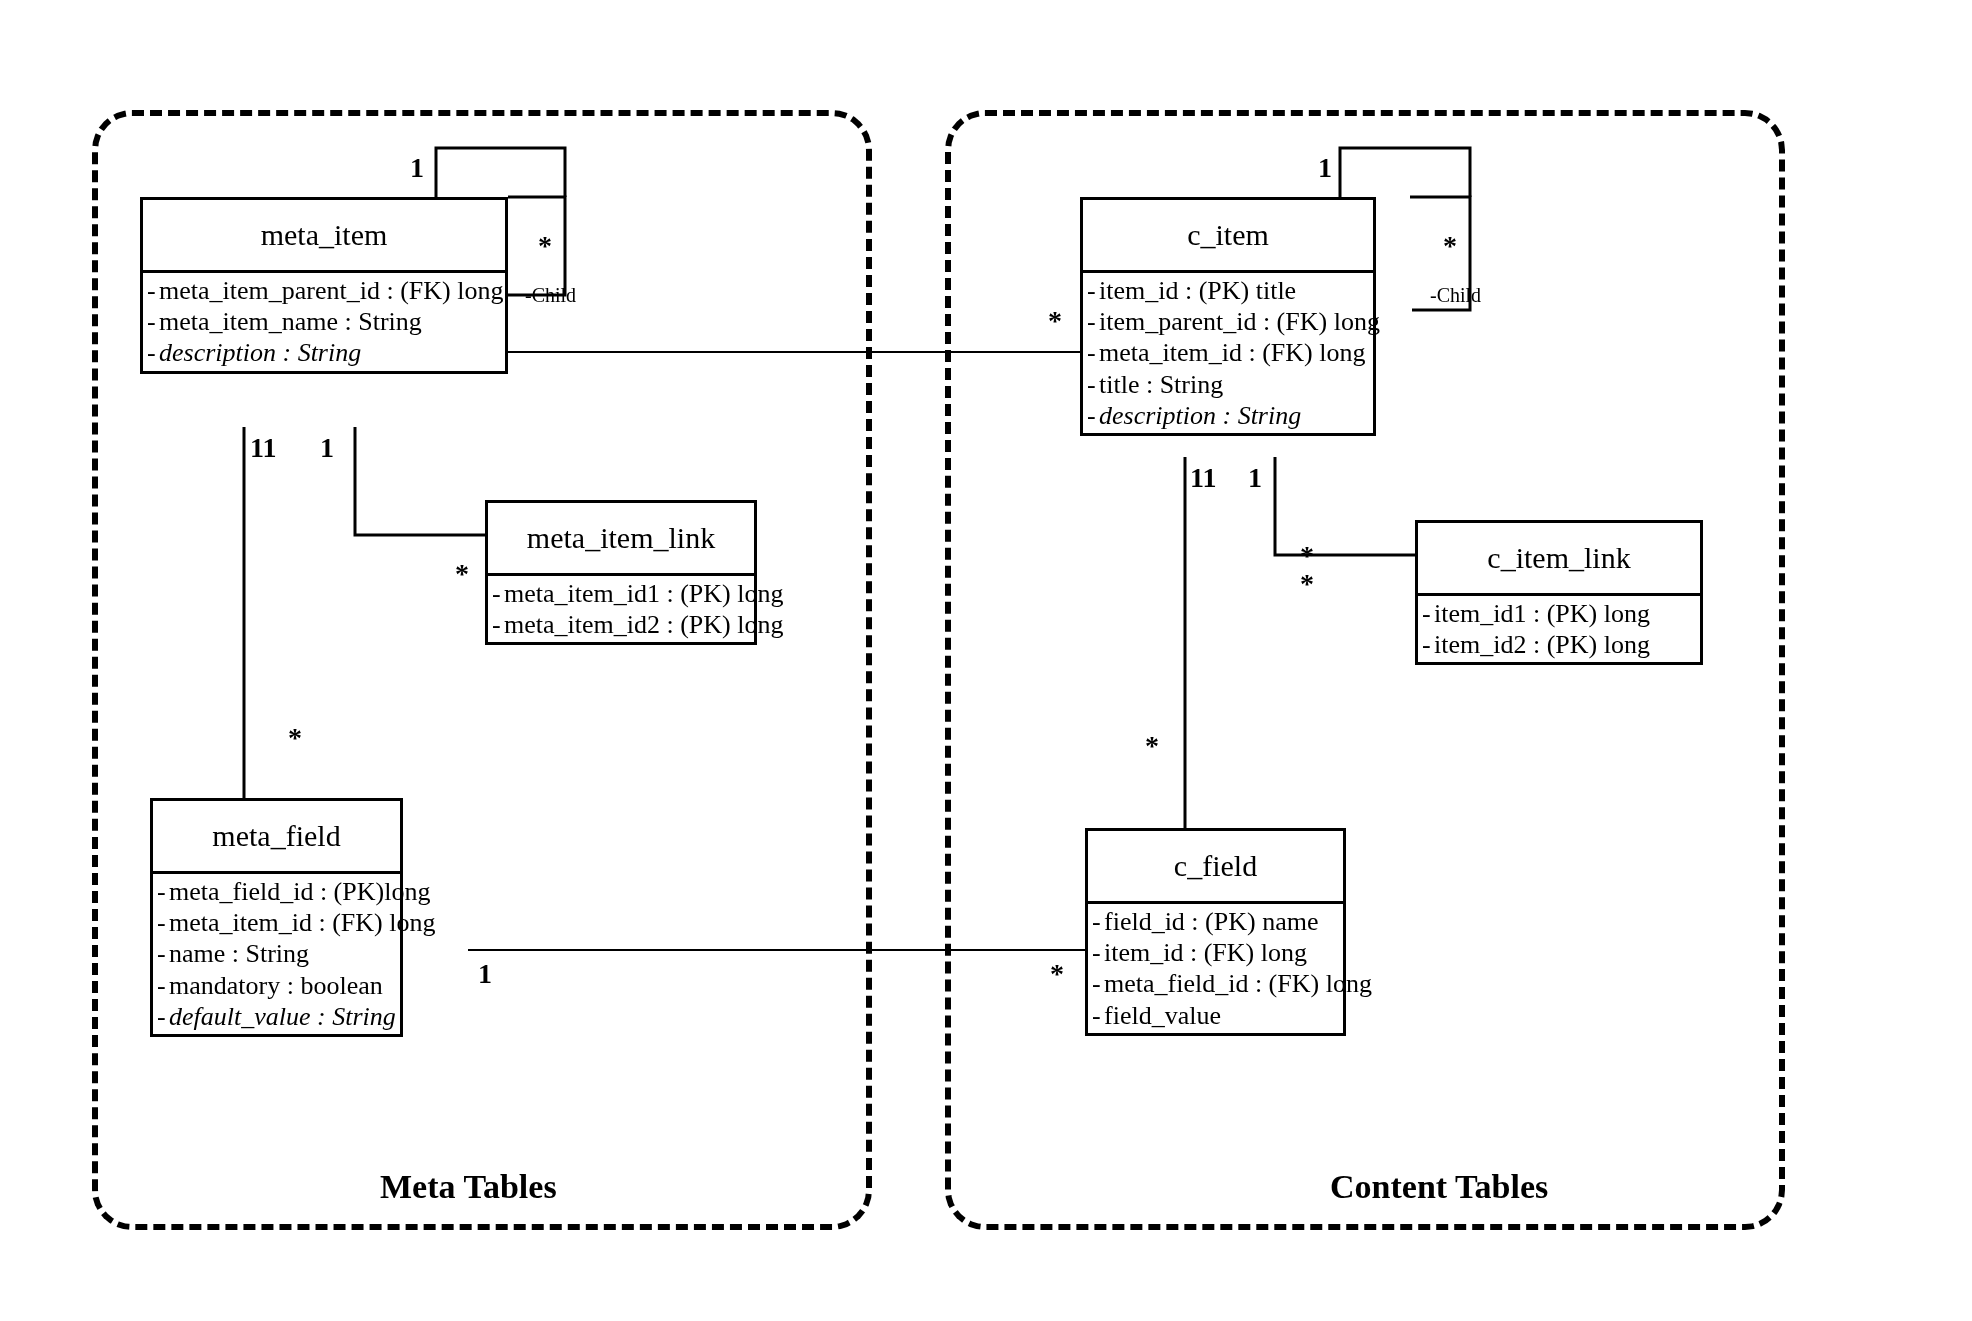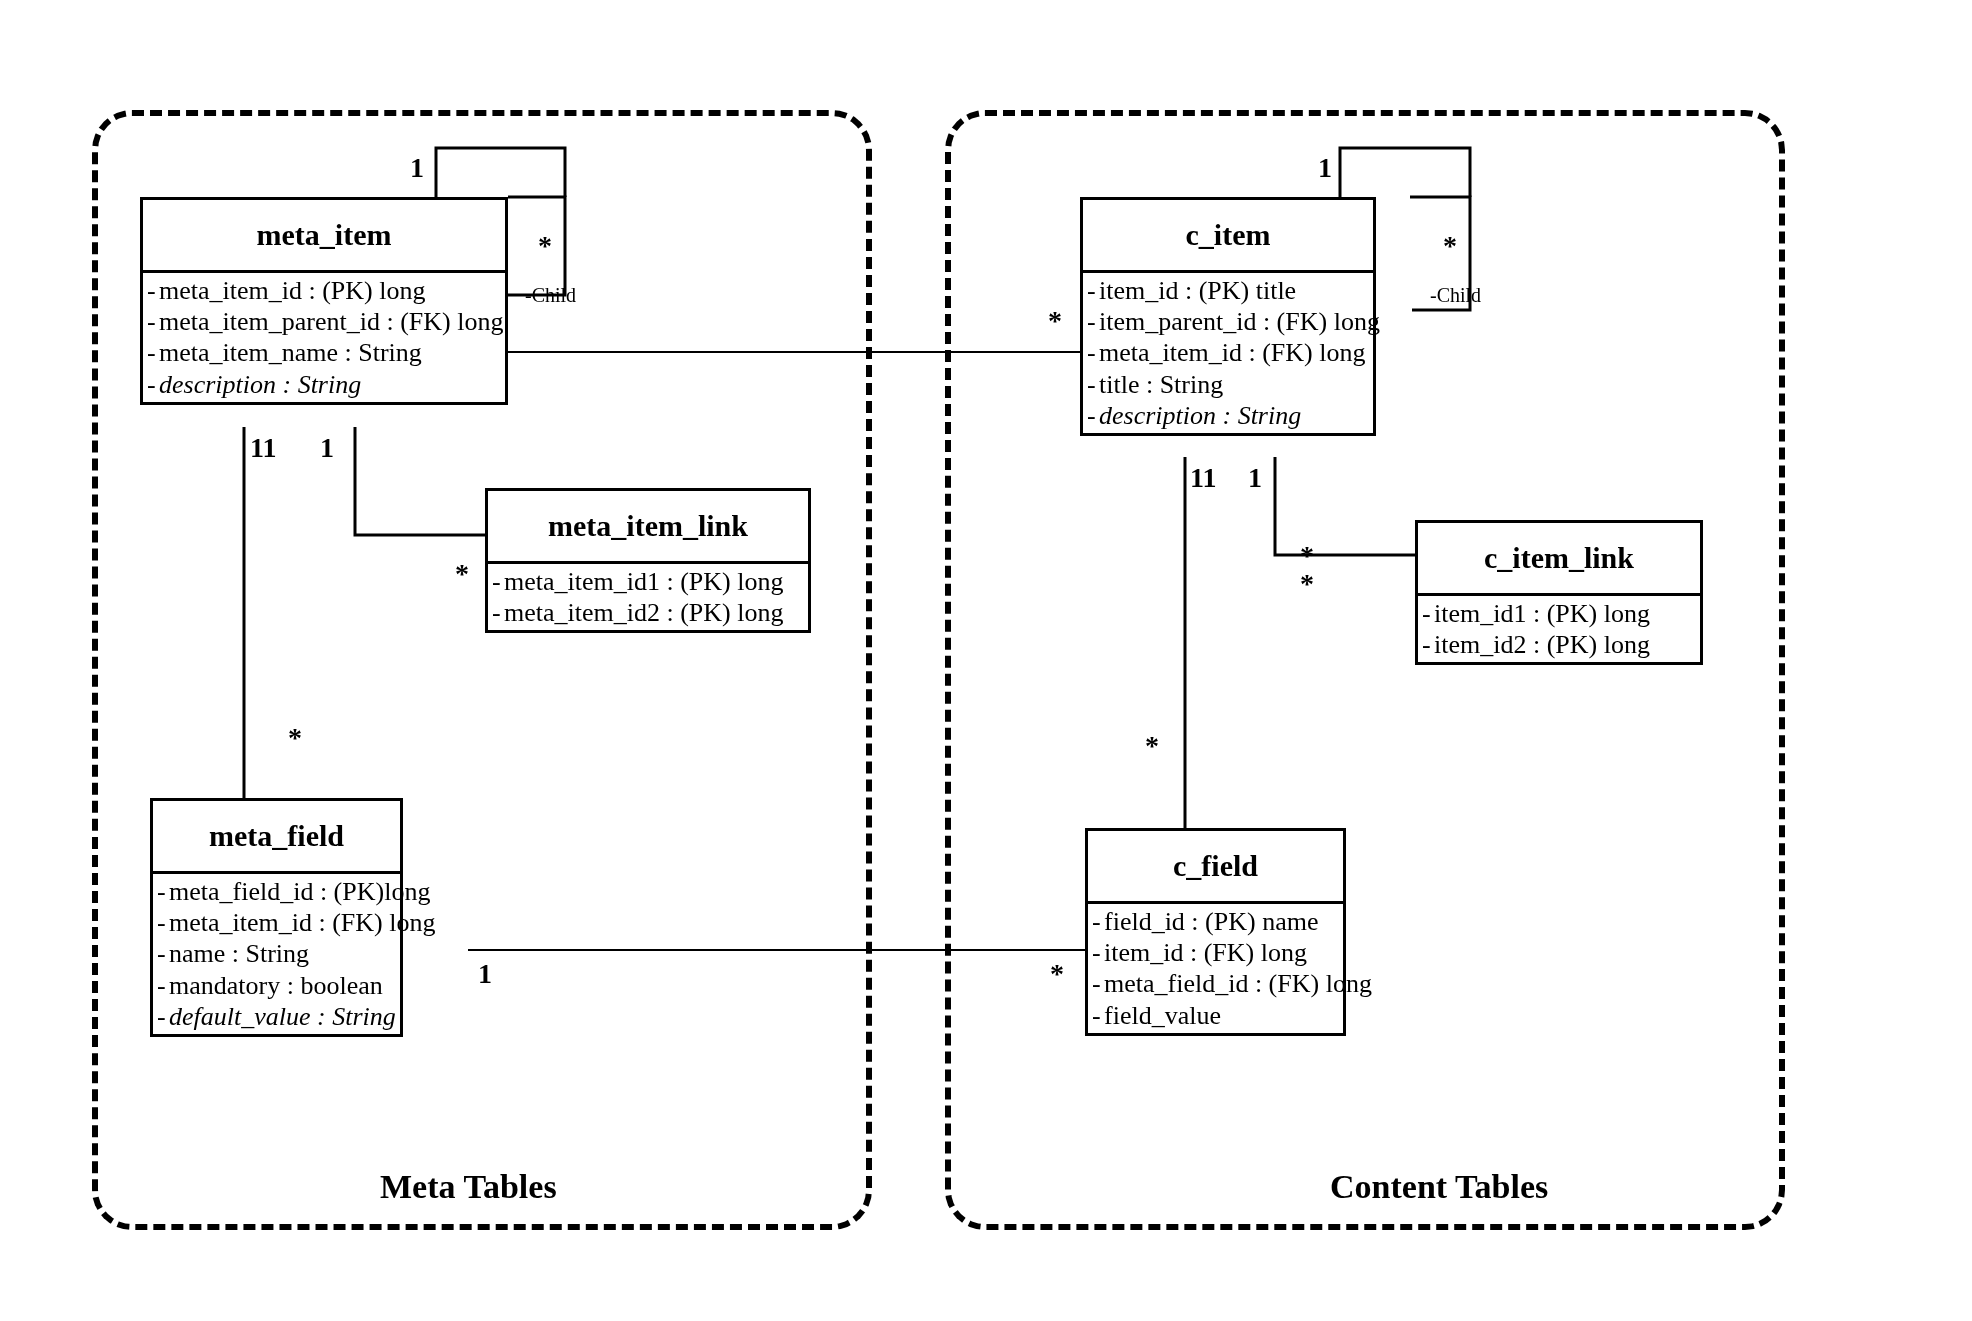--- a/index.html
+++ b/index.html
@@ -5,21 +5,21 @@
   html,body{margin:0;padding:0;background:#fff;font-family:"Times New Roman",serif}
   #stage{position:relative;width:1972px;height:1321px}
   svg{position:absolute;top:0;left:0}
 
   
   .group{position:absolute;border:6px dashed #000;border-radius:40px;box-sizing:border-box}
   .group-label{position:absolute;font-size:34px;font-weight:bold}
 
   
   .entity{position:absolute;border:3px solid #000;background:#fff;box-sizing:border-box}
-  .entity .head{border-bottom:3px solid #000;text-align:center;font-weight:bold;font-size:30px;padding:18px 6px}
+  .entity .head{border-bottom:3px solid #000;text-align:center;font-weight:normal;font-size:30px;padding:18px 6px}
   .entity .body{padding:2px 0}
   .attr{font-size:26px;line-height:1.2;padding:0 8px 0 4px;display:flex}
   .tick{display:inline-block;width:10px;margin-right:2px;flex:none}
   .tick::before{content:"-"} 
   .attr .t{white-space:nowrap}
   em.ital,.ital{font-style:italic}
 
   .mult{position:absolute;font-size:28px;font-weight:bold}
   .lbl {position:absolute;font-size:20px}
 </style>
@@ -55,38 +55,34 @@
 <div class="group-label" style="left:380px;top:1168px">Meta Tables</div>
 
 <div class="group" style="left:945px;top:110px;width:840px;height:1120px"></div>
 <div class="group-label" style="left:1330px;top:1168px">Content Tables</div>
 
 <div class="entity" id="e-meta_item" style="left:140px;top:197px;width:368px">
   <div class="head">meta_item</div>
   <div class="body">
         <div class="attr">
           <span class="tick"></span>
-          <span class="t">meta_item_id : (PK) long</span>
-        </div>
-        <div class="attr">
-          <span class="tick"></span>
           <span class="t">meta_item_parent_id : (FK) long</span>
         </div>
         <div class="attr">
           <span class="tick"></span>
           <span class="t">meta_item_name : String</span>
         </div>
         <div class="attr">
           <span class="tick"></span>
           <span class="t ital">description : String</span>
         </div>
       </div>
 </div>
 
-<div class="entity" id="e-meta_item_link" style="left:485px;top:488px;width:326px">
+<div class="entity" id="e-meta_item_link" style="left:485px;top:500px;width:272px">
   <div class="head">meta_item_link</div>
   <div class="body">
         <div class="attr">
           <span class="tick"></span>
           <span class="t">meta_item_id1 : (PK) long</span>
         </div>
         <div class="attr">
           <span class="tick"></span>
           <span class="t">meta_item_id2 : (PK) long</span>
         </div>

